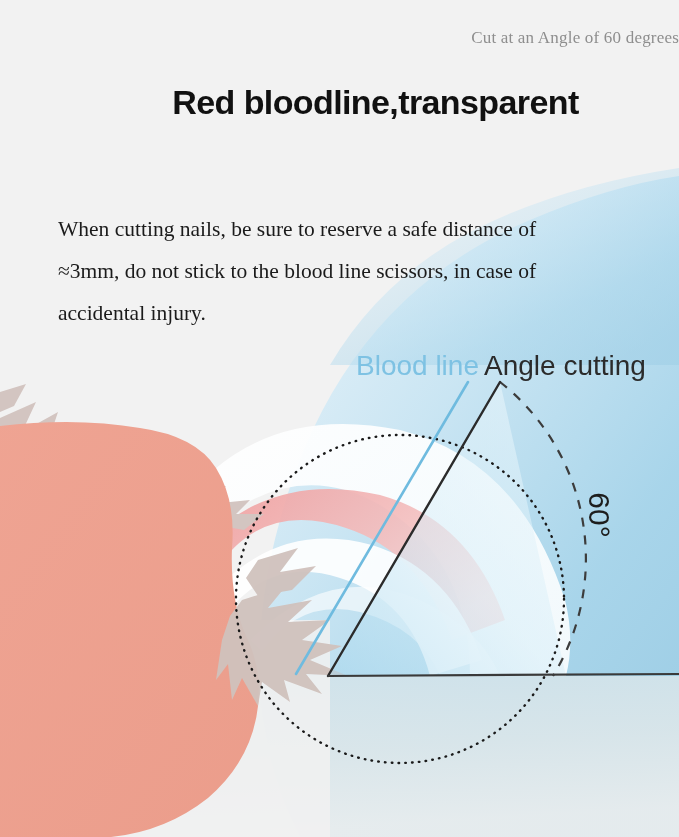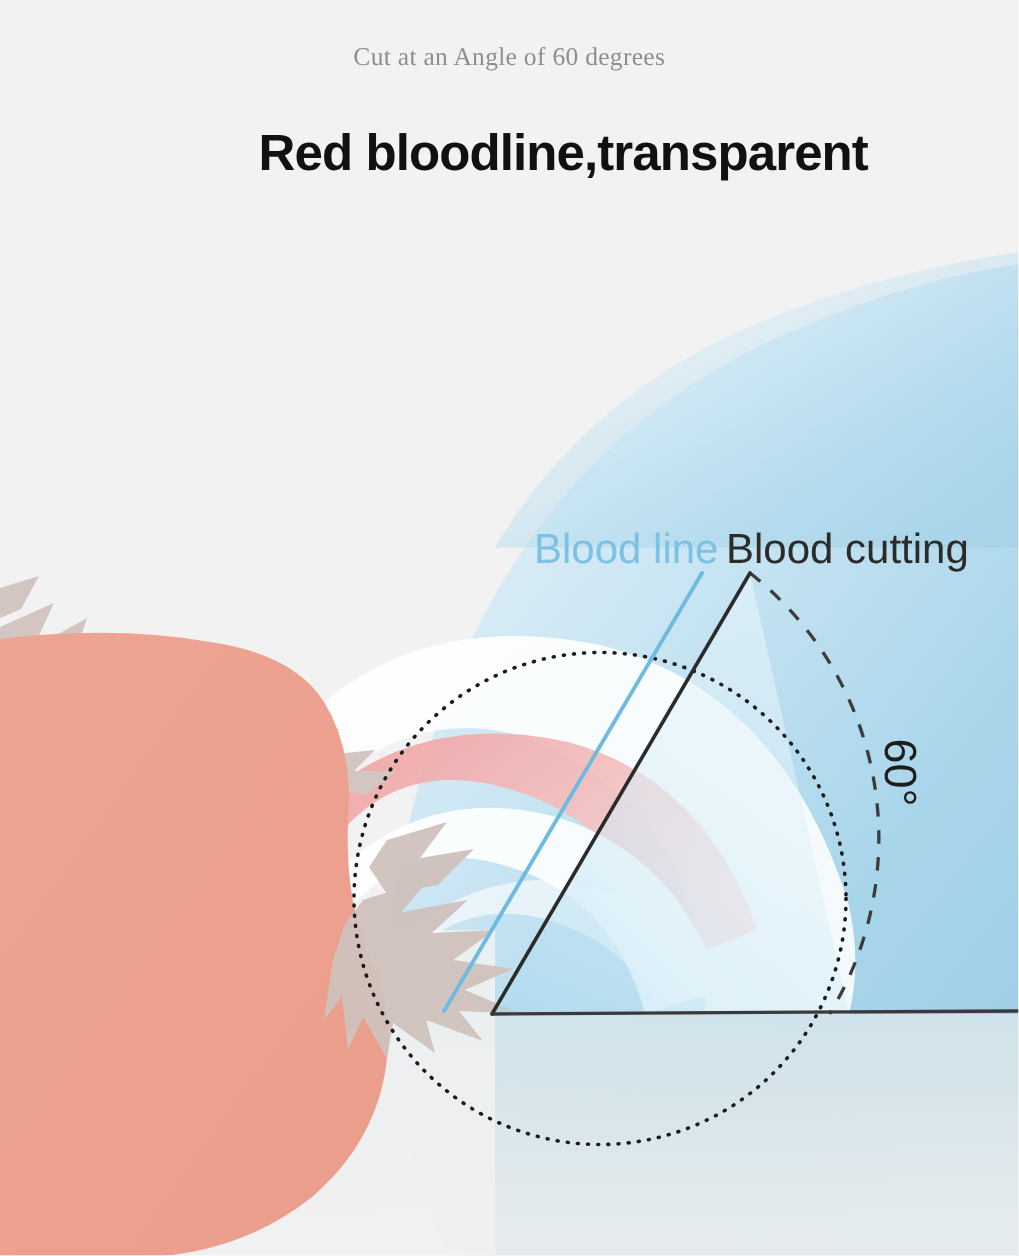--- a/index.html
+++ b/index.html
@@ -24,21 +24,21 @@
     position: absolute;
     left: 0; top: 0;
     width: 679px; height: 837px;
     pointer-events: none;
   }
   .eyebrow {
     position: absolute;
     top: 28px;
     left: 0;
     width: 679px;
-    text-align: center;
+    text-align: right;
     font-family: "Liberation Serif", serif;
     font-size: 17px;
     color: #8e8e8e;
     letter-spacing: 0.2px;
   }
   .headline {
     position: absolute;
     top: 80px;
     left: 0;
     width: 679px;
@@ -172,21 +172,22 @@
   </svg>
 
   <div class="text-layer">
 
     <div class="eyebrow">Cut at an Angle of 60 degrees</div>
 
     <div class="headline">
       <span class="l1">Red bloodline,transparent</span>
     </div>
 
+    <p class="body-copy">When cutting nails, be sure to reserve a safe distance of ≈3mm, do not stick to the blood line scissors, in case of accidental injury.</p>
 
     <div class="lbl lbl-blood">Blood line</div>
 
-    <div class="lbl lbl-nail">Blood cutting</div>
+    <div class="lbl lbl-nail">Angle cutting</div>
 
     <div class="lbl lbl-angle">60°</div>
 
   </div>
 </div>
 
 </body></html>

